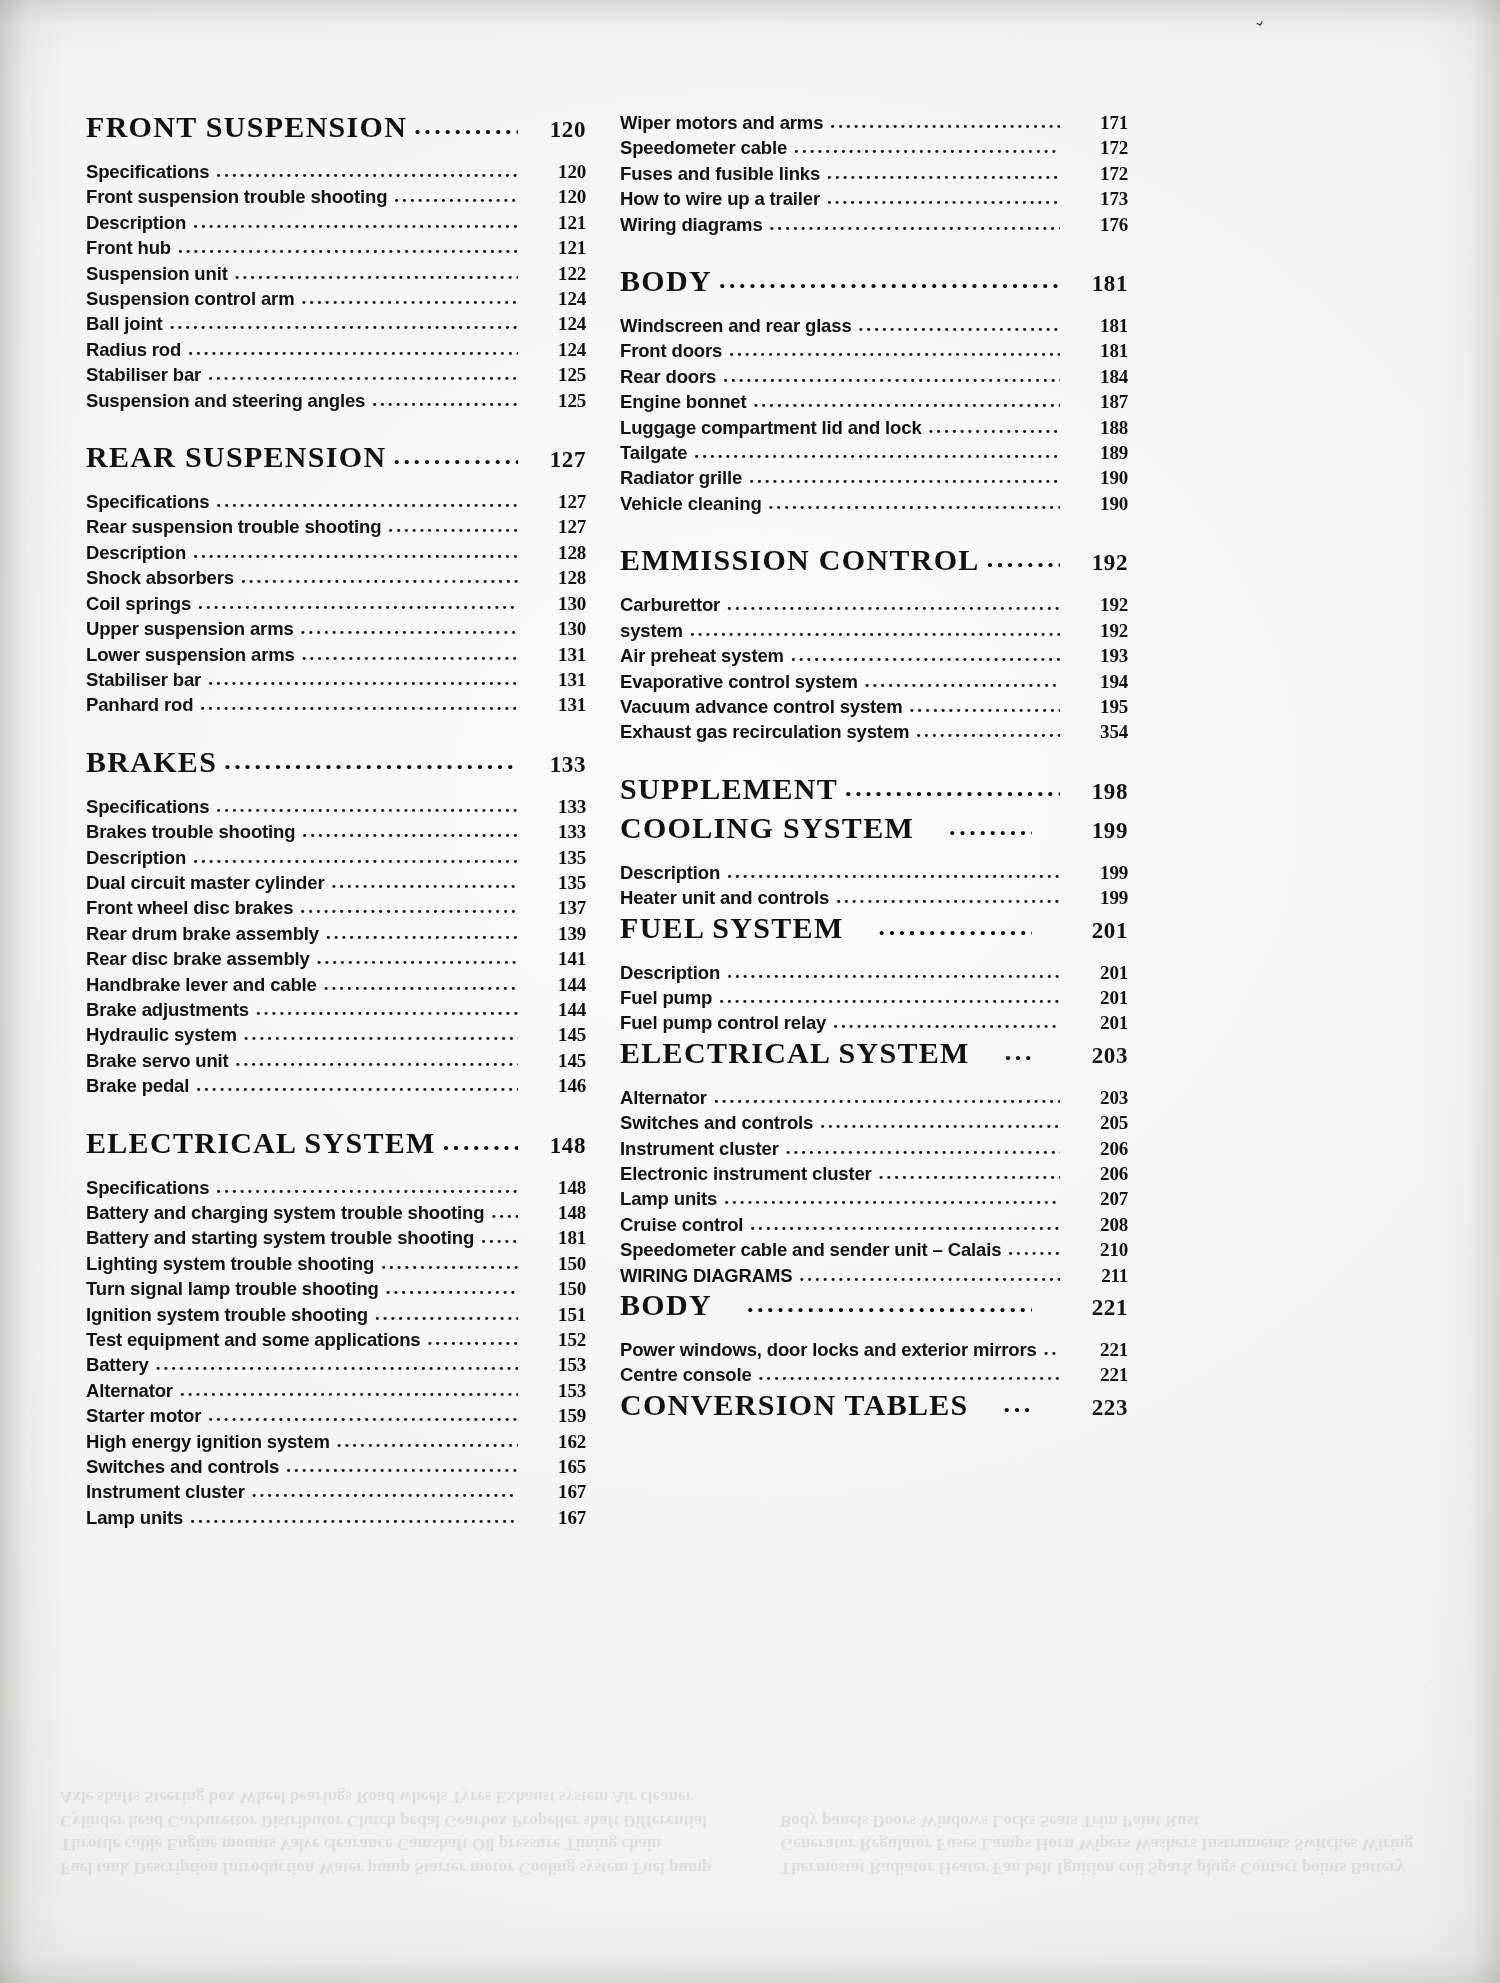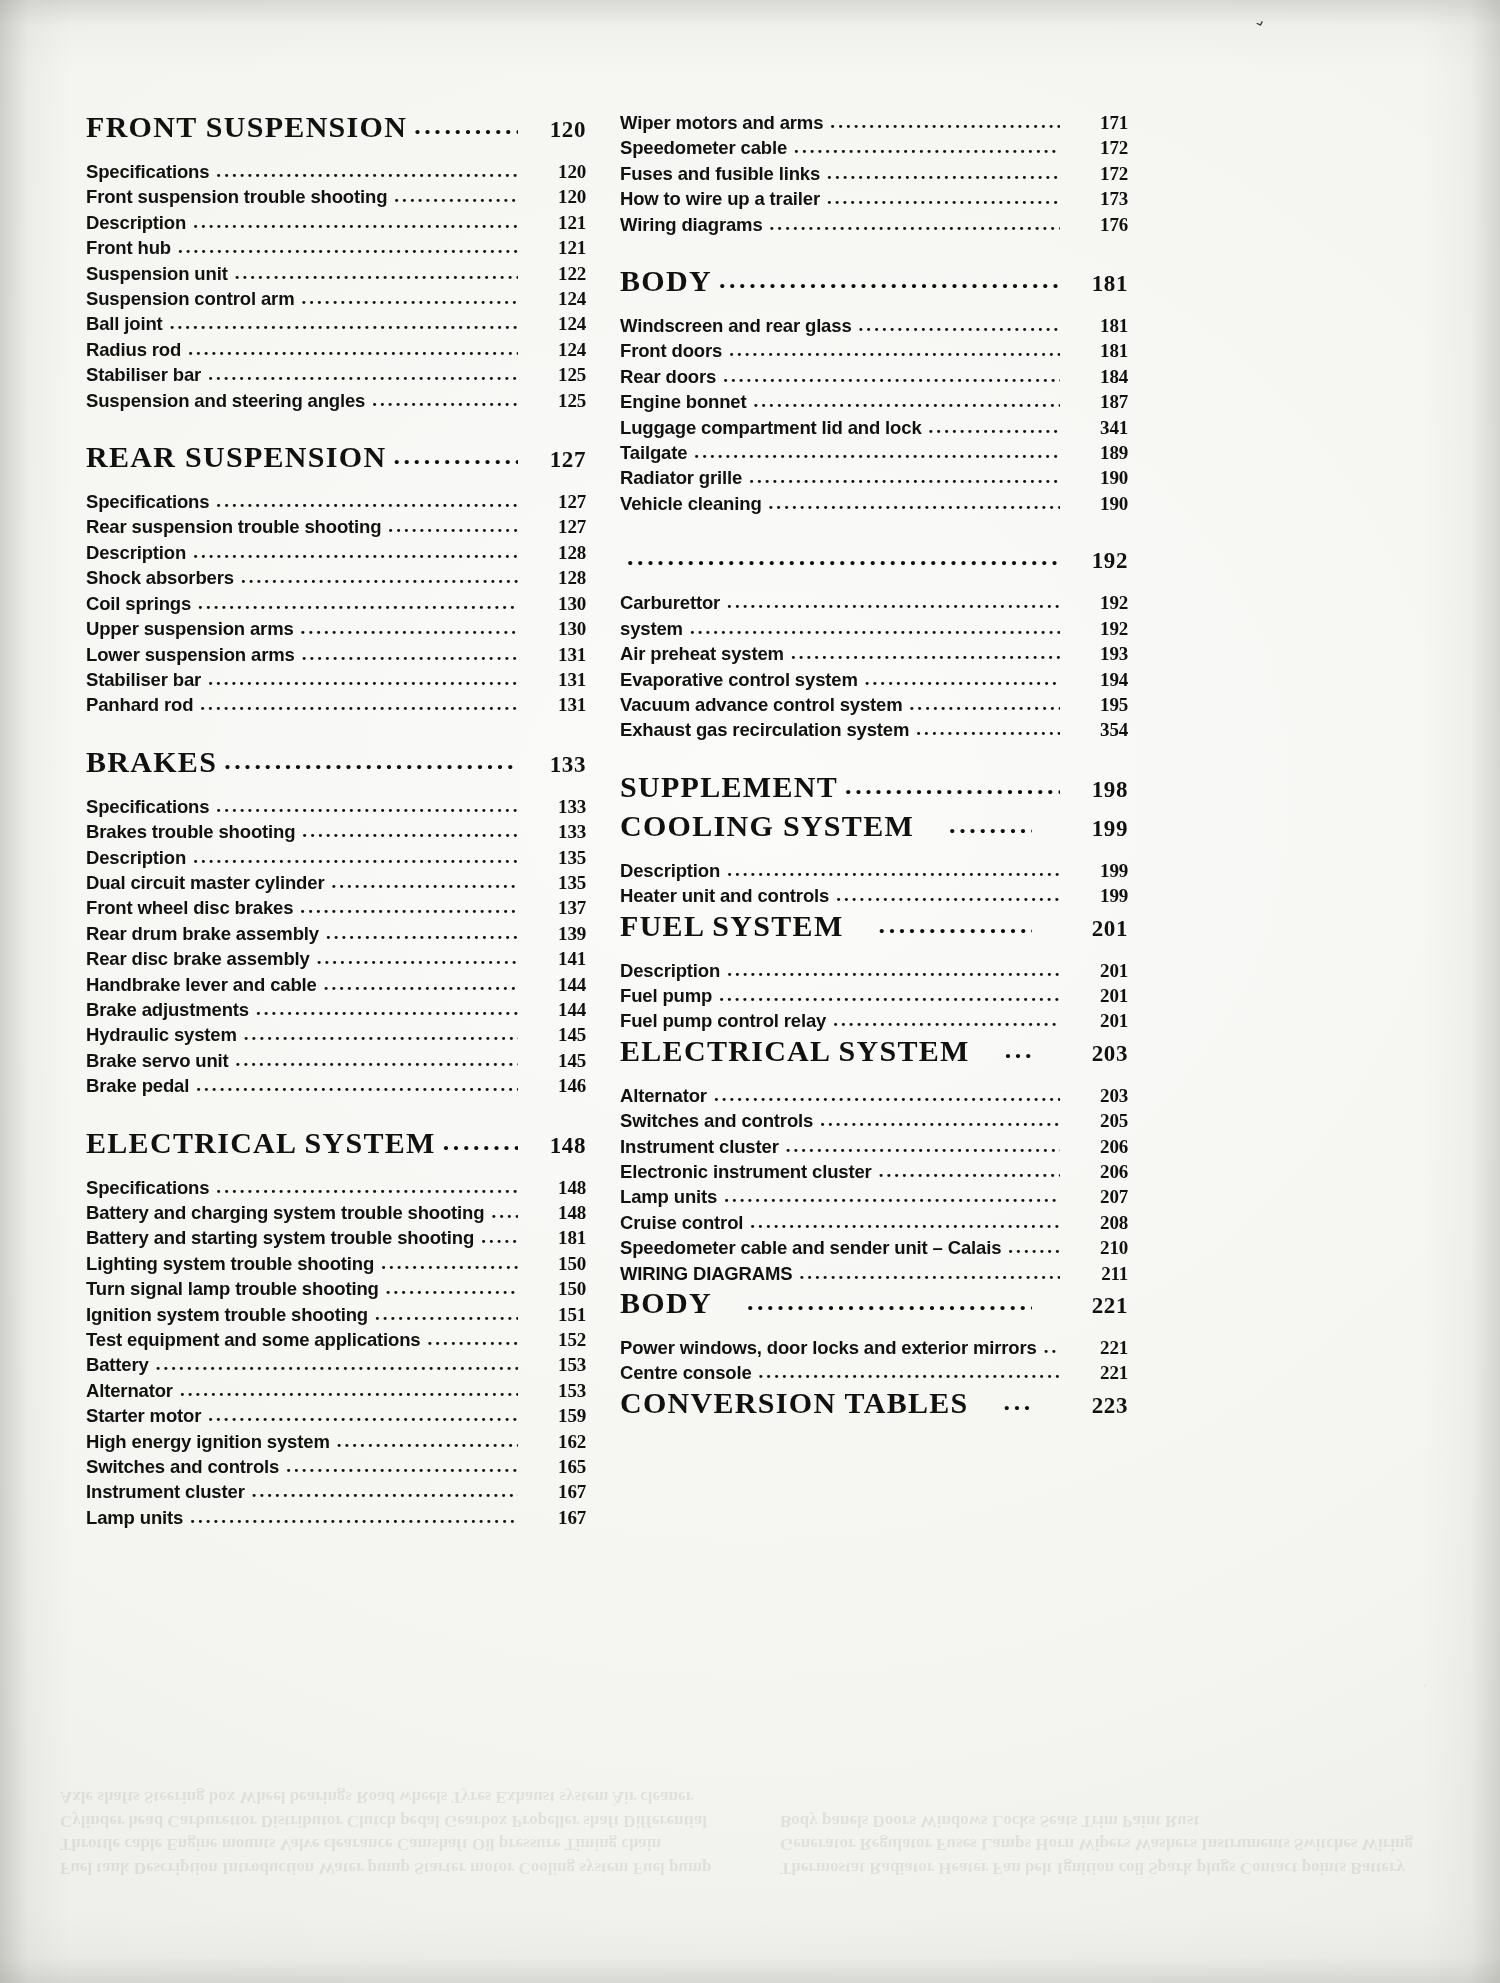--- a/index.html
+++ b/index.html
@@ -476,39 +476,40 @@
         <span class="pageno">184</span>
       </div>
       <div class="row item">
         <span class="label">Engine  bonnet</span>
         <span class="leader">..........................................................................................</span>
         <span class="pageno">187</span>
       </div>
       <div class="row item">
         <span class="label">Luggage compartment lid and lock</span>
         <span class="leader">..........................................................................................</span>
-        <span class="pageno">341</span>
+        <span class="pageno">188</span>
       </div>
       <div class="row item">
         <span class="label">Tailgate</span>
         <span class="leader">..........................................................................................</span>
         <span class="pageno">189</span>
       </div>
       <div class="row item">
         <span class="label">Radiator  grille</span>
         <span class="leader">..........................................................................................</span>
         <span class="pageno">190</span>
       </div>
       <div class="row item">
         <span class="label">Vehicle cleaning</span>
         <span class="leader">..........................................................................................</span>
         <span class="pageno">190</span>
       </div>
       <div class="gap-lg"></div>
       <div class="row section">
+        <span class="label">EMMISSION CONTROL</span>
         <span class="leader">..........................................................................................</span>
         <span class="pageno">192</span>
       </div>
       <div class="gap-sm"></div>
       <div class="row item">
         <span class="label">Carburettor</span>
         <span class="leader">..........................................................................................</span>
         <span class="pageno">192</span>
       </div>
       <div class="row item">

